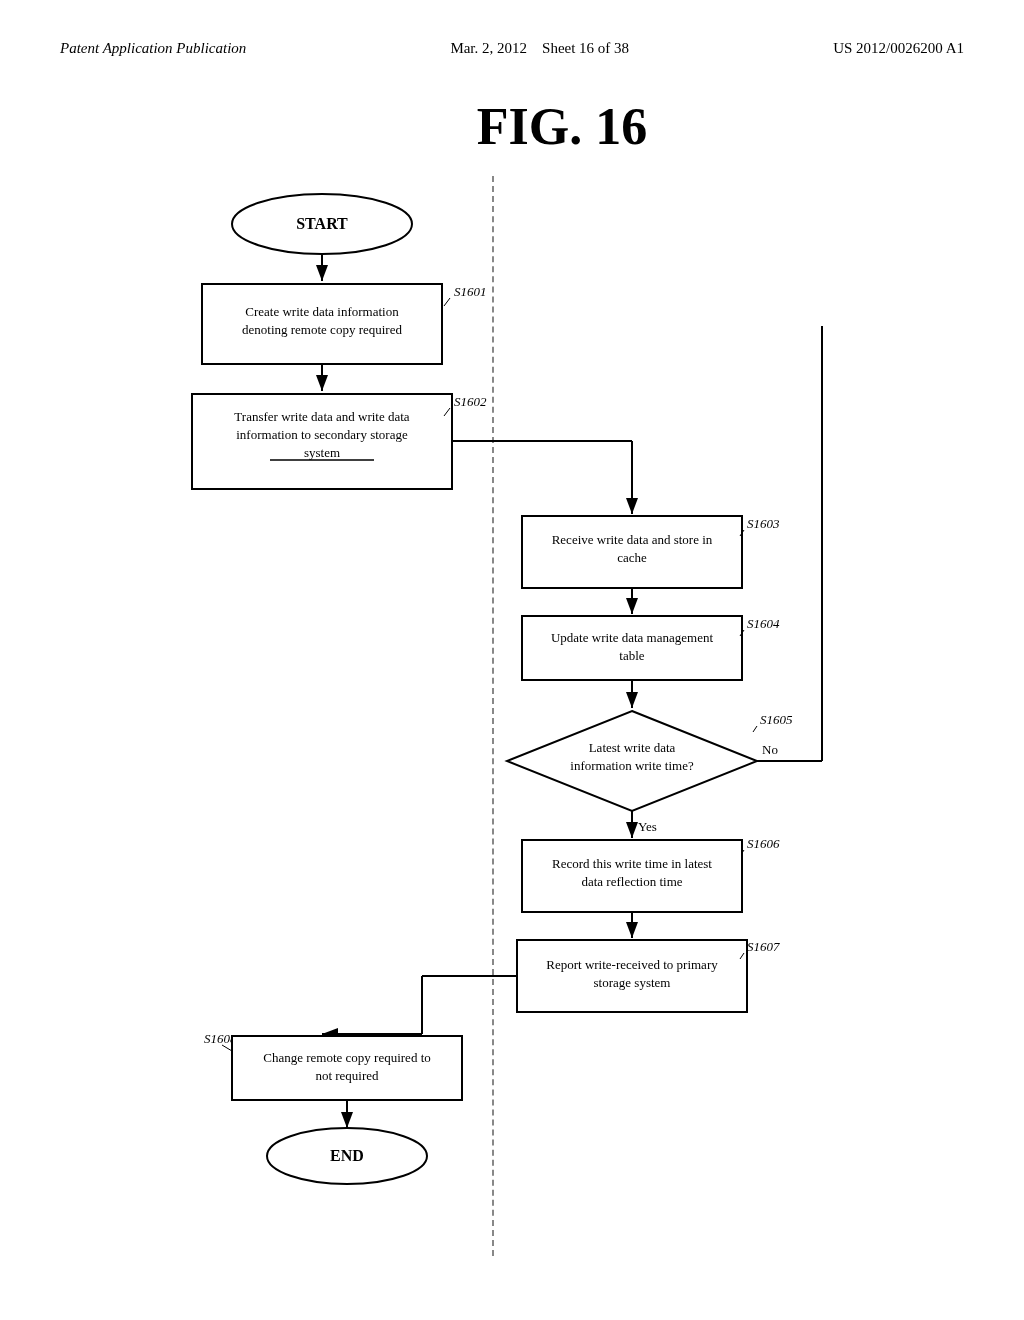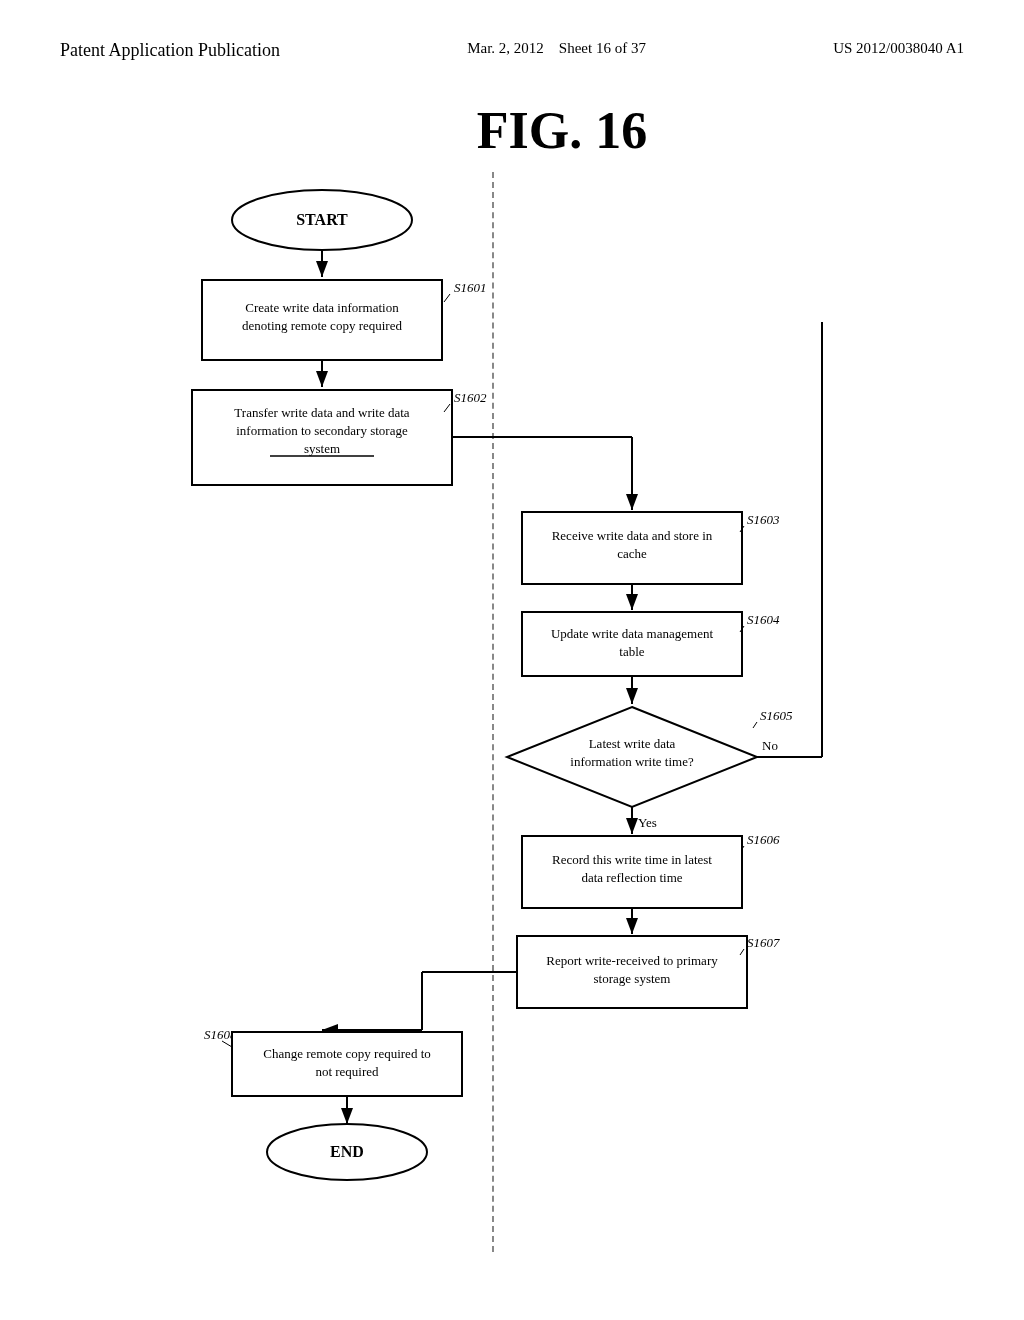--- a/index.html
+++ b/index.html
@@ -14,21 +14,22 @@
 
     .page-header {
       display: flex;
       justify-content: space-between;
       align-items: flex-start;
       padding: 40px 60px 20px 60px;
       font-size: 15px;
     }
 
     .header-left {
-      font-size: 18px;
+      font-style: italic;
+      font-size: 15px;
     }
 
     .header-center {
       text-align: center;
       font-size: 15px;
     }
 
     .header-right {
       font-size: 15px;
     }
@@ -38,21 +39,21 @@
       flex-direction: column;
       align-items: center;
       padding: 20px 60px;
       position: relative;
     }
 
     .fig-title {
       font-size: 52px;
       font-weight: bold;
       text-align: center;
-      margin-bottom: 12px;
+      margin-bottom: 20px;
       margin-left: 100px;
     }
 
     
     .flowchart {
       position: relative;
       width: 780px;
       height: 1080px;
       margin: 0 auto;
     }
@@ -77,23 +78,23 @@
       pointer-events: none;
     }
   </style>
 </head>
 <body>
 
 <div class="page-header">
   <div class="header-left">Patent Application Publication</div>
   <div class="header-center">
     <span>Mar. 2, 2012</span>&nbsp;&nbsp;&nbsp;
-    <span>Sheet 16 of 37</span>
+    <span>Sheet 16 of 38</span>
   </div>
-  <div class="header-right">US 2012/0038040 A1</div>
+  <div class="header-right">US 2012/0026200 A1</div>
 </div>
 
 <div class="diagram-area">
 
   <div class="fig-title">FIG. 16</div>
 
   <div class="flowchart">
 
     <div class="divider-line"></div>
 

